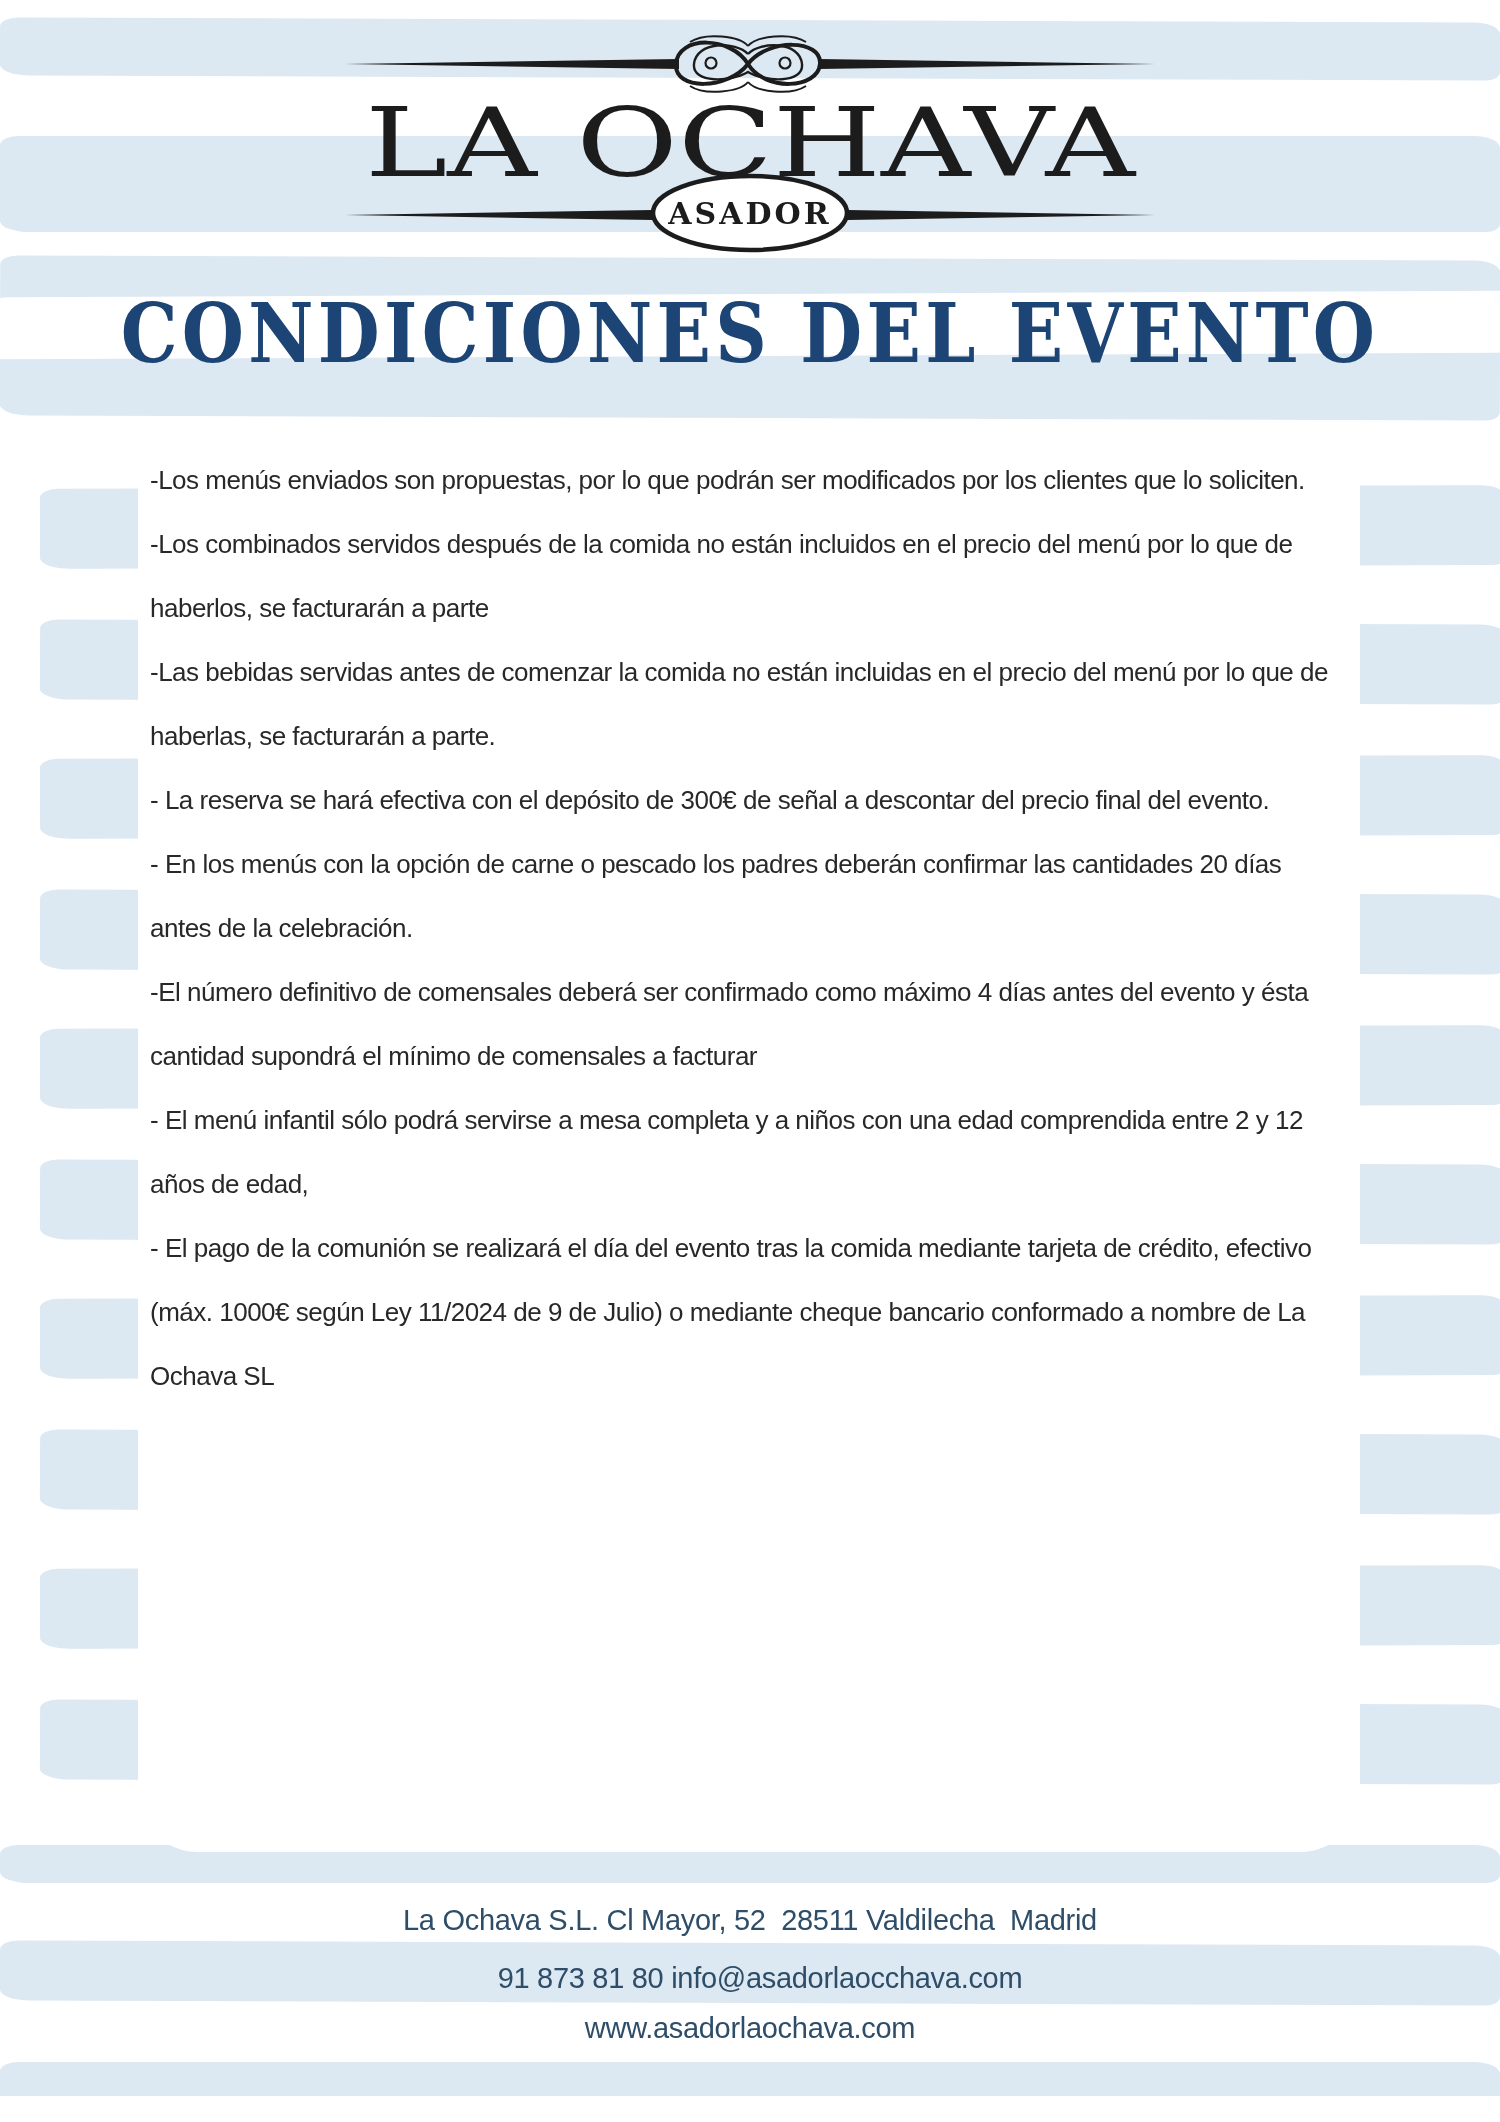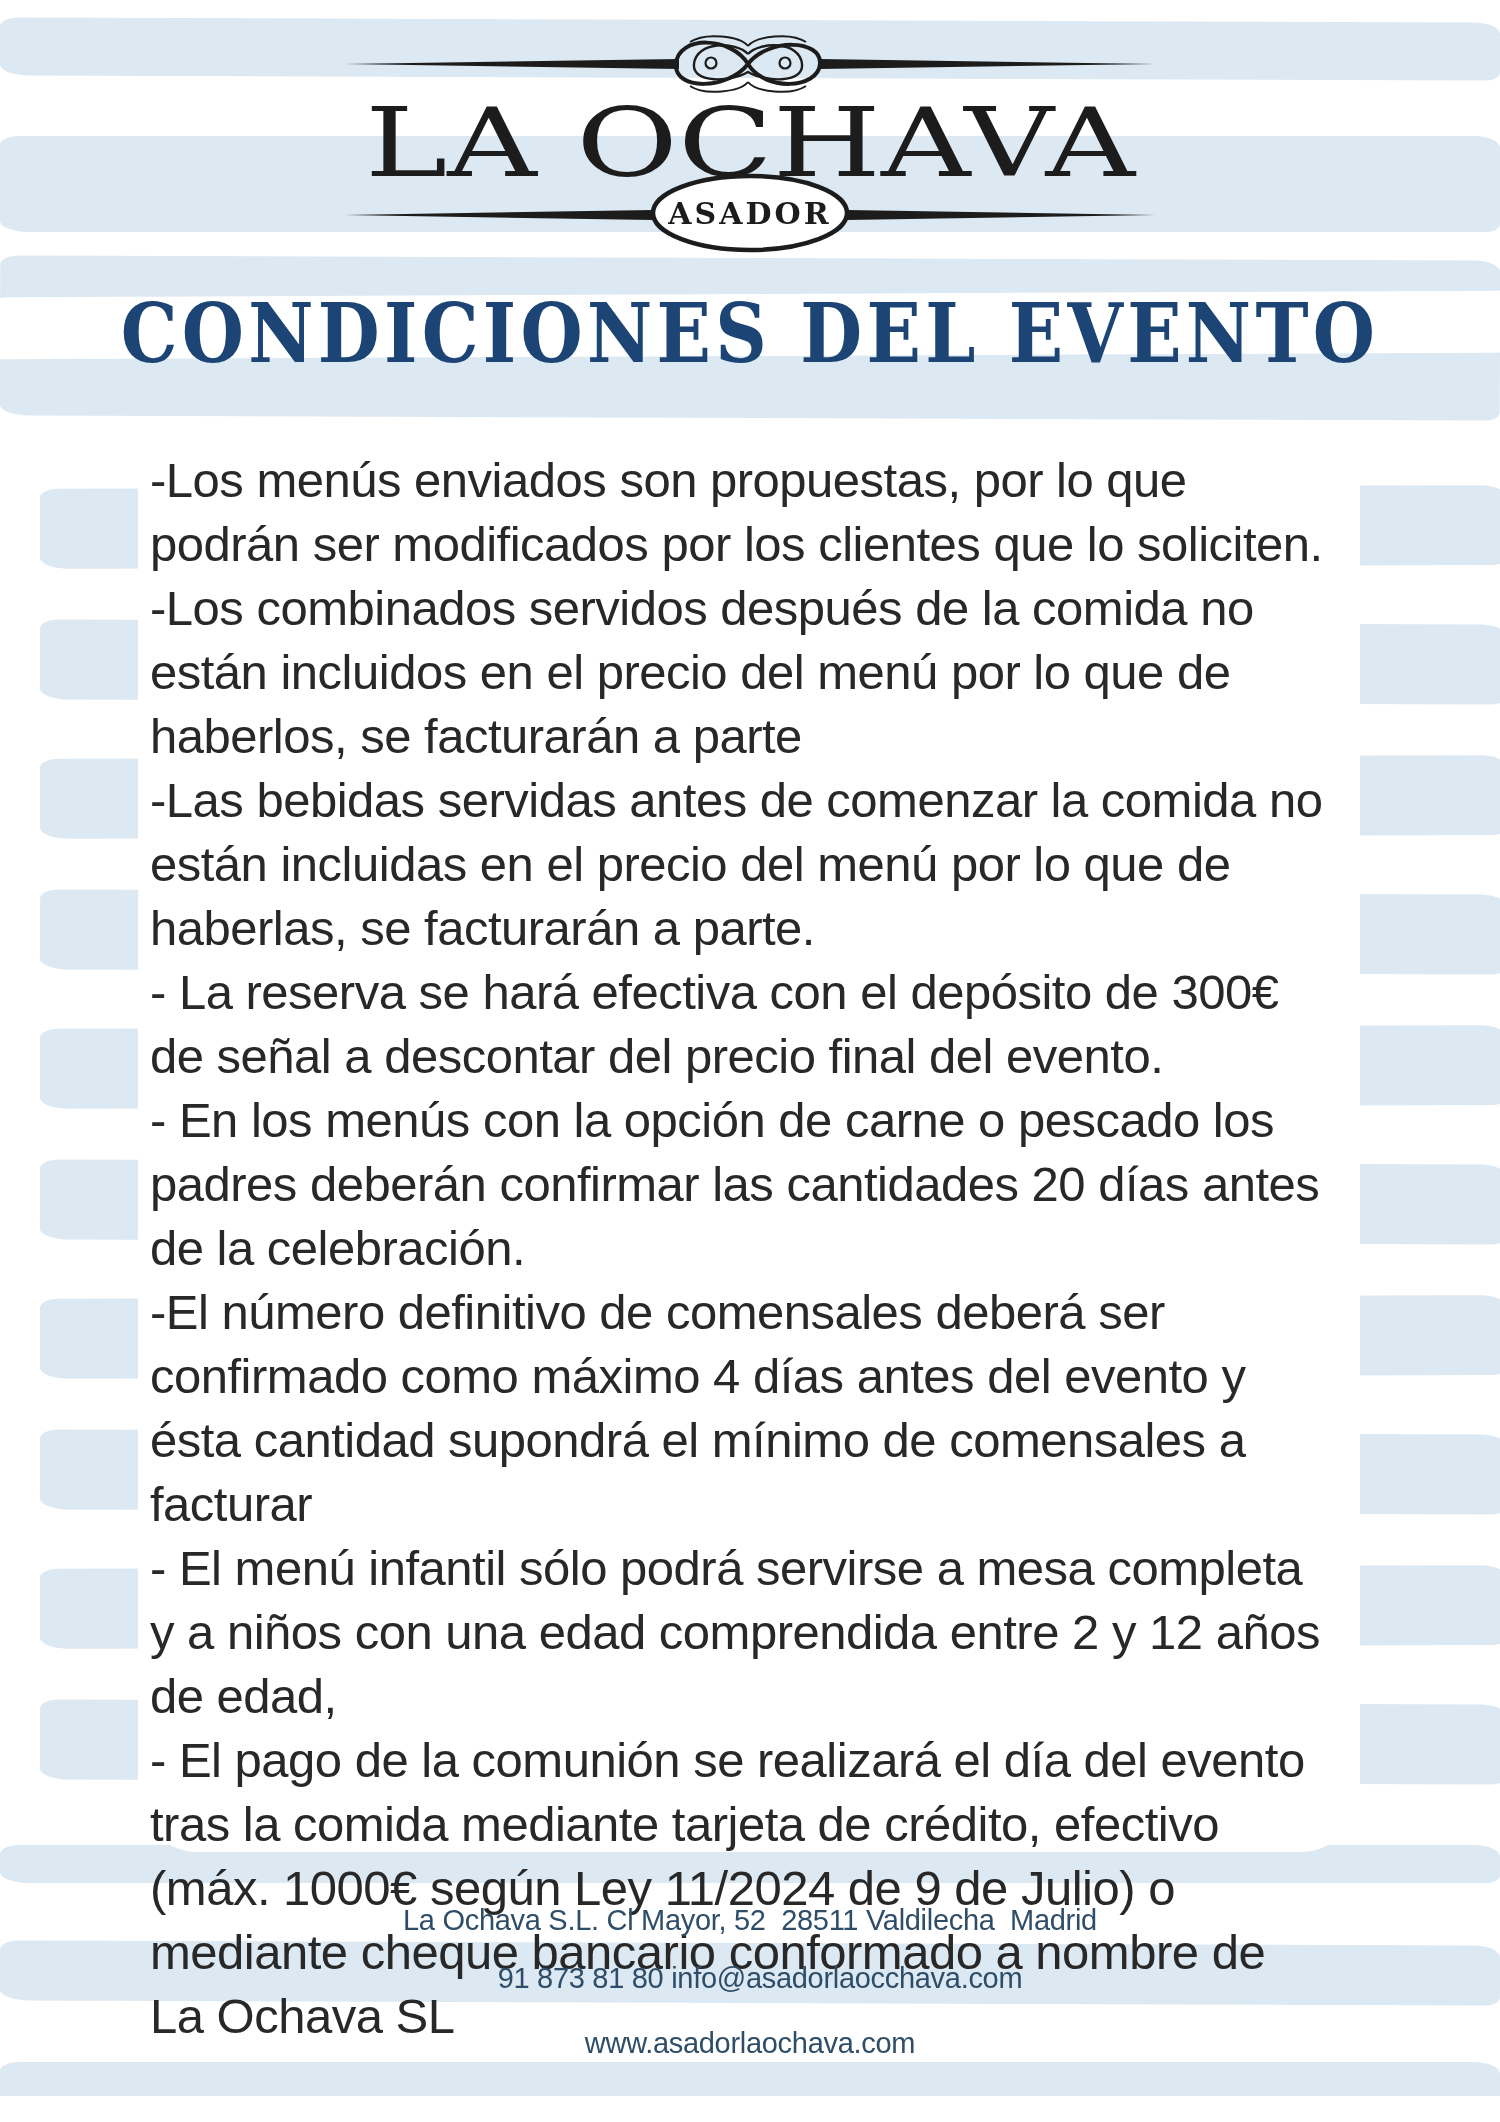--- a/index.html
+++ b/index.html
@@ -70,41 +70,41 @@
     left:138px;top:420px;
     width:1222px;height:1432px;
     background:#ffffff;
     border-radius:60px;
     z-index:3;
     box-sizing:border-box;
     padding:28px 30px 0 12px;
   }
   .card p{
     margin:0;
-    font-size:49px;
+    font-size:26px;
     line-height:64px;
     letter-spacing:-0.5px;
     color:#282828;
     max-width:1180px;
   }
   
   .footer{
     position:absolute;
     top:1898px;left:0;
     width:100%;
     text-align:center;
     z-index:3;
     color:#2e4d68;
     font-size:29px;
     line-height:44px;
     letter-spacing:-0.3px;
   }
   .footer div{white-space:pre-wrap;}
   .footer .gap1{margin-top:14px;margin-left:20px;}
-  .footer .gap2{margin-top:21px;}
+  .footer .gap2{margin-top:6px;}
 </style>
 </head>
 <body>
 
 <div class="page">
 
   <div class="stripe" style="top:20px;height:58px;"></div>
   <div class="stripe" style="top:136px;height:96px;"></div>
   <div class="stripe" style="top:258px;height:160px;"></div>
   <div class="stripe inner" style="top:487px;height:80px;"></div>

